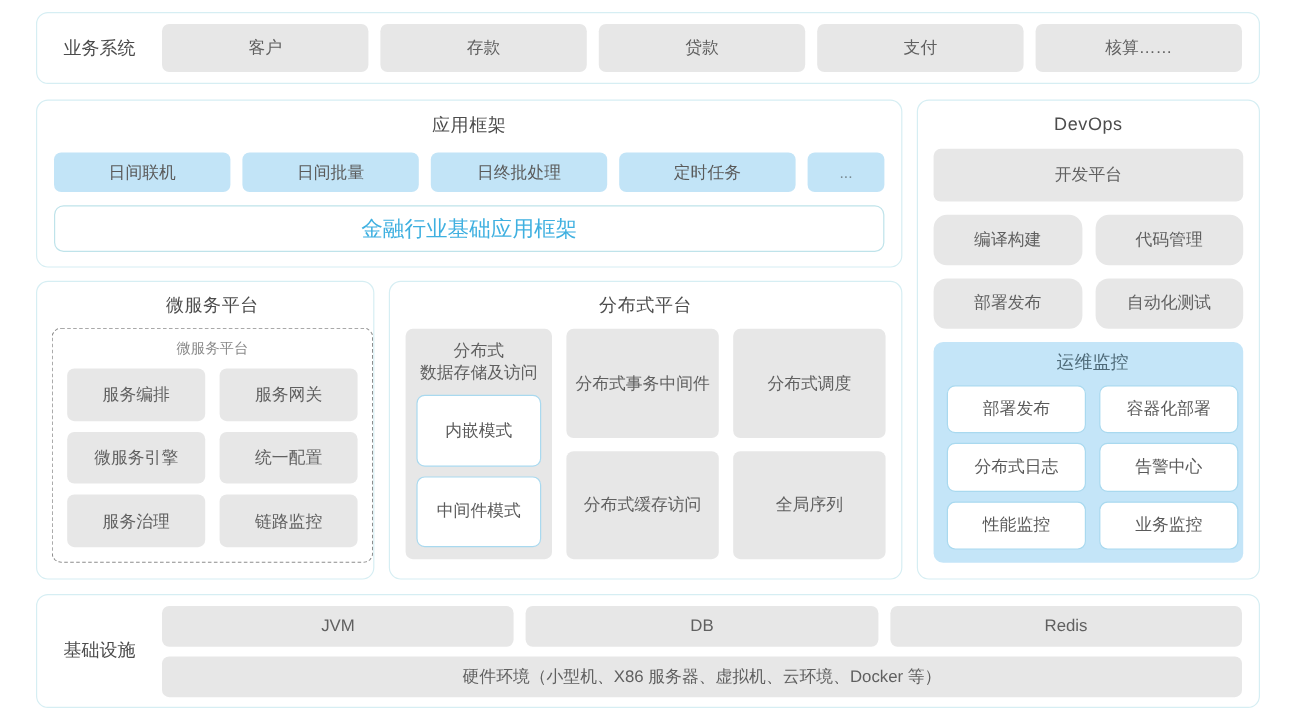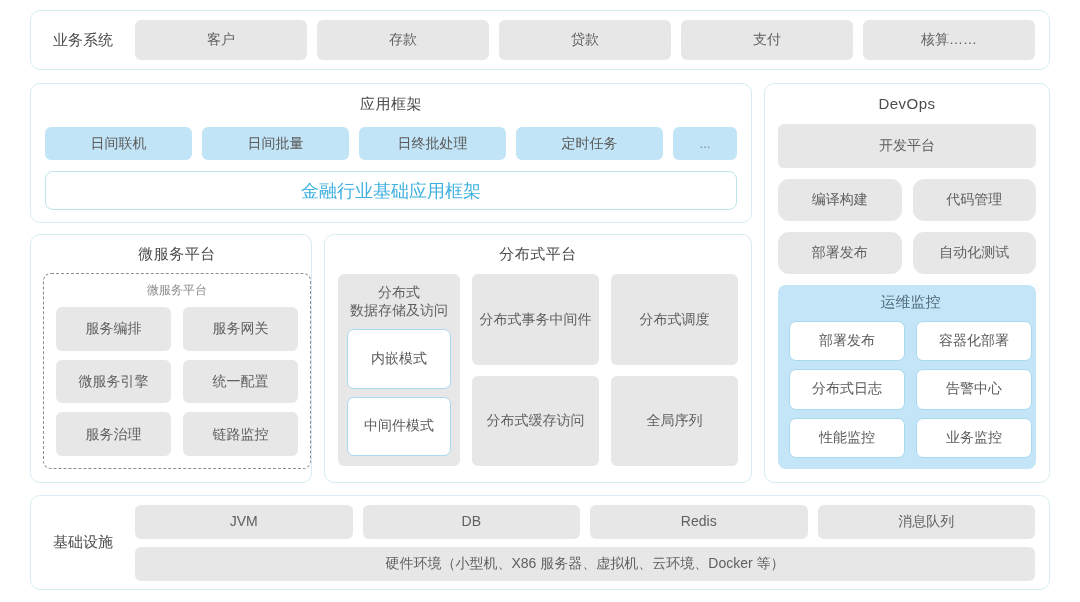--- a/index.html
+++ b/index.html
@@ -250,19 +250,18 @@
 
   </div>
 
   <div class="panel row-infra">
     <div class="side-label">基础设施</div>
     <div class="stack">
       <div class="top">
         <div class="gray">JVM</div>
         <div class="gray">DB</div>
         <div class="gray">Redis</div>
-        <div class="gray">消息队列</div>
       </div>
       <div class="gray hw">硬件环境（小型机、X86 服务器、虚拟机、云环境、Docker 等）</div>
     </div>
   </div>
 
 </div>
 
 </body></html>

